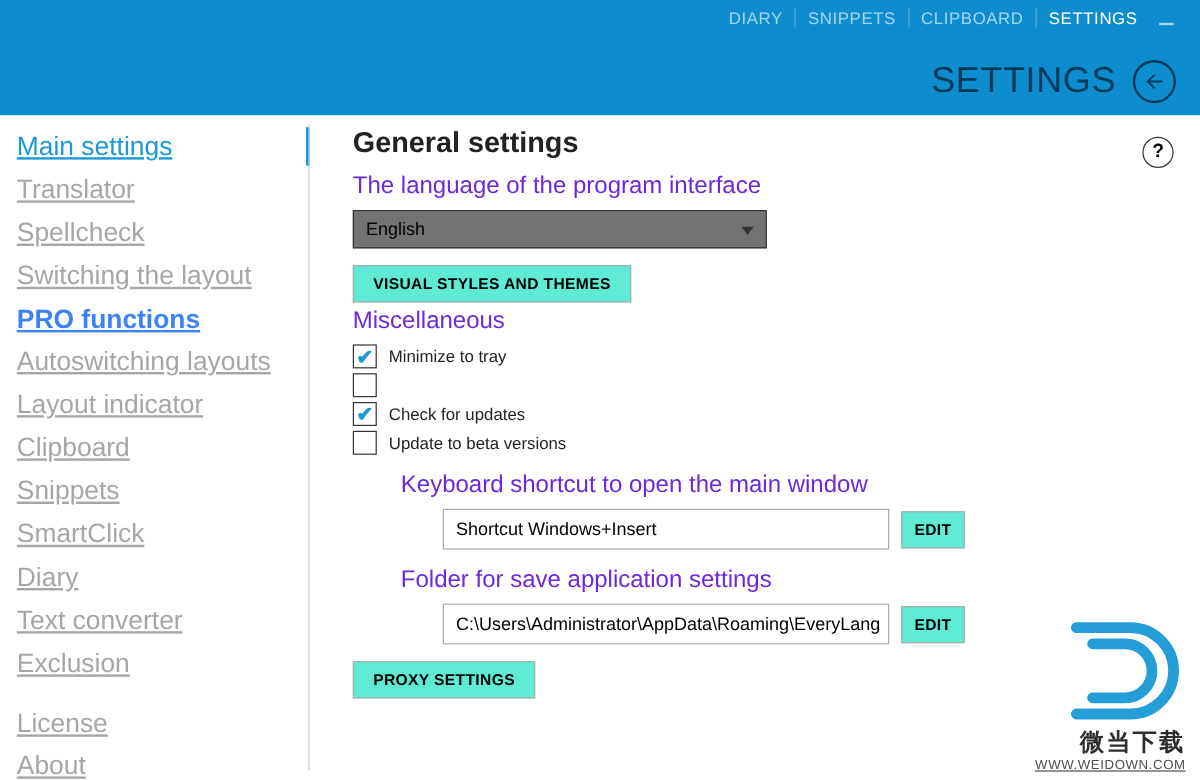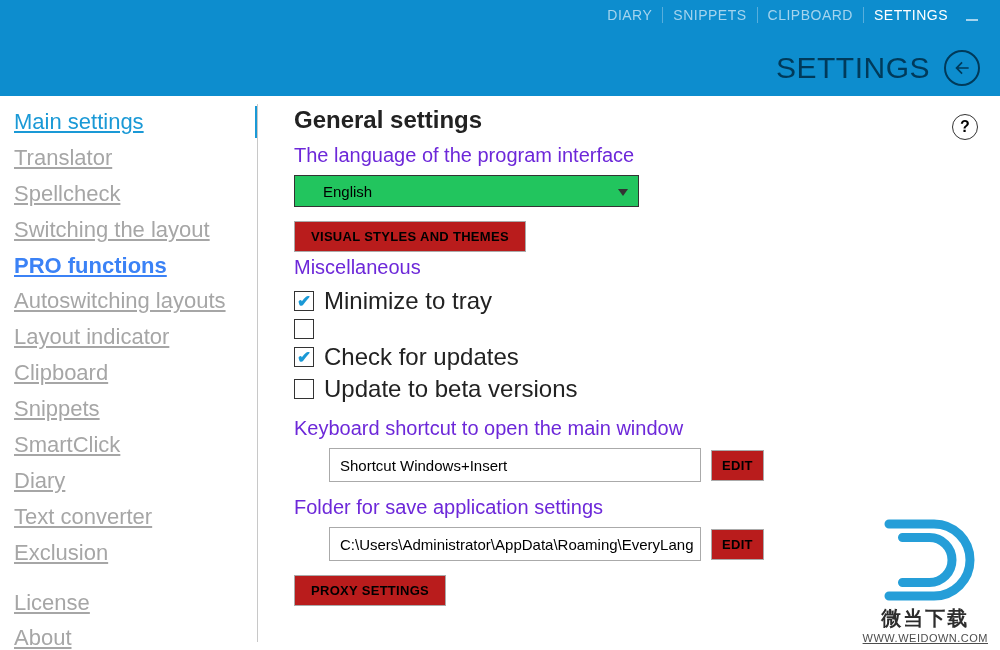--- a/index.html
+++ b/index.html
@@ -25,38 +25,38 @@
 .side-item.active { color: #1a99d6; position: relative; }
 .side-item.active::after { content: ""; position: absolute; right: 0; top: 2px; bottom: 2px; width: 3px; background: #1a99d6; }
 .side-item.bold { color: #3b82f6; font-weight: 600; }
 .side-gap { height: 14px; }
 
 .main { flex: 1; padding: 10px 28px 10px 36px; position: relative; overflow: hidden; }
 .help-btn { position: absolute; top: 18px; right: 22px; width: 26px; height: 26px; border-radius: 50%; border: 1.5px solid #333; display: flex; align-items: center; justify-content: center; font-size: 16px; font-weight: 600; cursor: pointer; background: #fff; }
 h2.section { font-size: 24px; font-weight: 700; color: #222; margin-bottom: 10px; }
 h3.sub { font-size: 20px; font-weight: 400; color: #6d28d9; margin-top: 4px; margin-bottom: 8px; }
 
-.select { position: relative; width: 345px; height: 32px; border: 1px solid #333; display: flex; align-items: center; padding: 0 28px; font-size: 15px; cursor: pointer; background: #22c55e; }
+.select { position: relative; width: 345px; height: 32px; border: 1px solid #333; display: flex; align-items: center; padding: 0 10px; font-size: 15px; cursor: pointer; background: #737373; }
 .select .caret { position: absolute; right: 10px; top: 50%; transform: translateY(-30%); width: 0; height: 0; border-left: 5px solid transparent; border-right: 5px solid transparent; border-top: 7px solid #333; }
 
-.btn { display: inline-flex; align-items: center; justify-content: center; border: 1px solid #aaa; background: #b91c1c; padding: 7px 16px; font-size: 13px; font-weight: 700; letter-spacing: 0.3px; cursor: pointer; margin-top: 14px; }
+.btn { display: inline-flex; align-items: center; justify-content: center; border: 1px solid #aaa; background: #5eead4; padding: 7px 16px; font-size: 13px; font-weight: 700; letter-spacing: 0.3px; cursor: pointer; margin-top: 14px; }
 .btn.sm { padding: 7px 10px; font-size: 13px; margin-top: 0; }
 
 .check-row { display: flex; align-items: center; gap: 10px; margin: 4px 0; }
 .checkbox { width: 20px; height: 20px; border: 1px solid #333; display: flex; align-items: center; justify-content: center; cursor: pointer; flex-shrink: 0; }
 .checkbox.checked::after { content: "✔"; color: #1a99d6; font-size: 17px; font-weight: 700; line-height: 1; }
-.check-label { font-size: 24px; color: #222; }
+.check-label { font-size: 14px; color: #222; }
 
 .field-row { display: flex; align-items: center; gap: 10px; margin-top: 6px; padding-left: 35px; }
 .textfield { width: 372px; height: 34px; border: 1px solid #aaa; padding: 0 10px; font-size: 15px; display: flex; align-items: center; background: #fff; }
 
 .misc-block { margin-top: 2px; }
-.kb-block { margin-top: 14px; }
+.kb-block { margin-top: 14px; margin-left: 40px; }
 
-.watermark { position: absolute; right: 12px; bottom: 6px; text-align: center; opacity: 0.95; }
+.watermark { position: absolute; right: 12px; bottom: 6px; text-align: right; opacity: 0.95; }
 .watermark .wd-logo { width: 110px; height: 90px; }
 .watermark .wd-t1 { font-size: 20px; font-weight: 700; color: #222; letter-spacing: 2px; margin-top: -4px; }
 .watermark .wd-t2 { font-size: 11px; color: #444; letter-spacing: 0.5px; text-decoration: underline; }
 </style>
 </head>
 <body>
 
 <div class="header">
   <div class="topnav">
     <a>DIARY</a>

